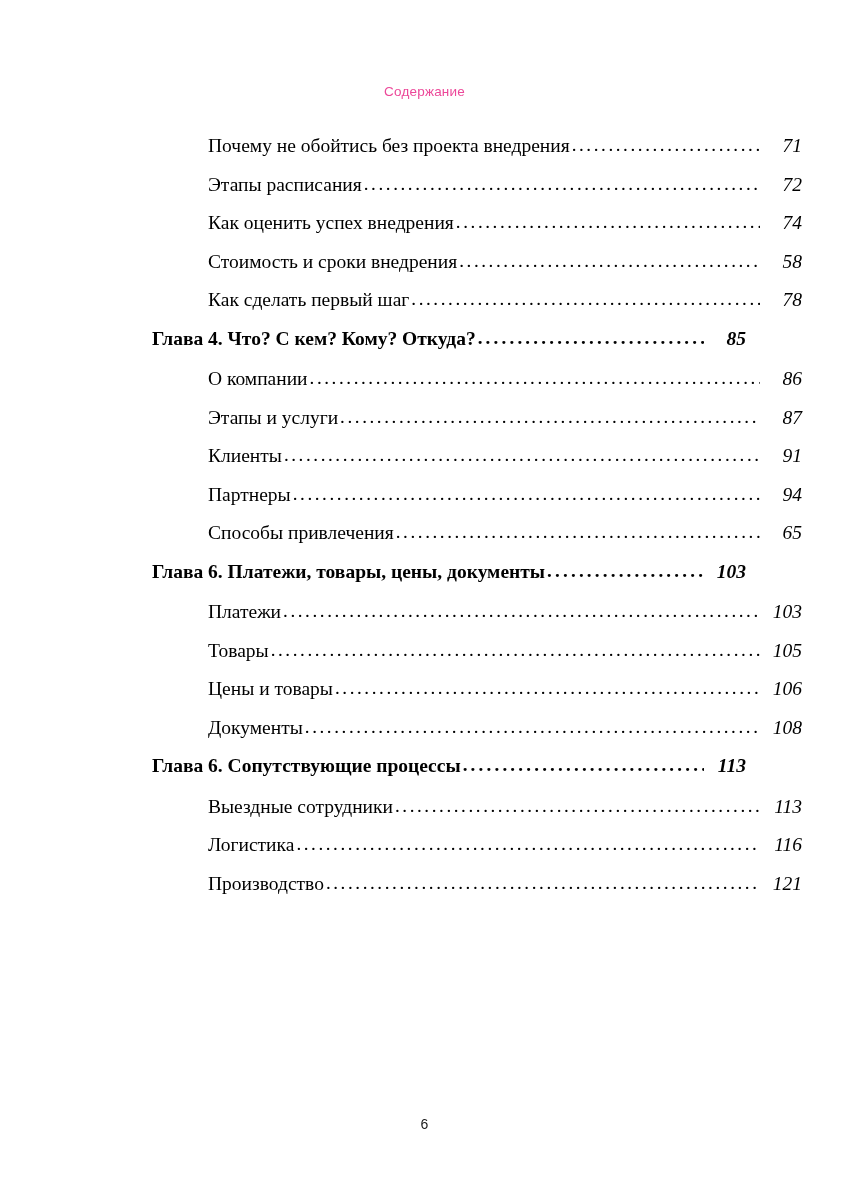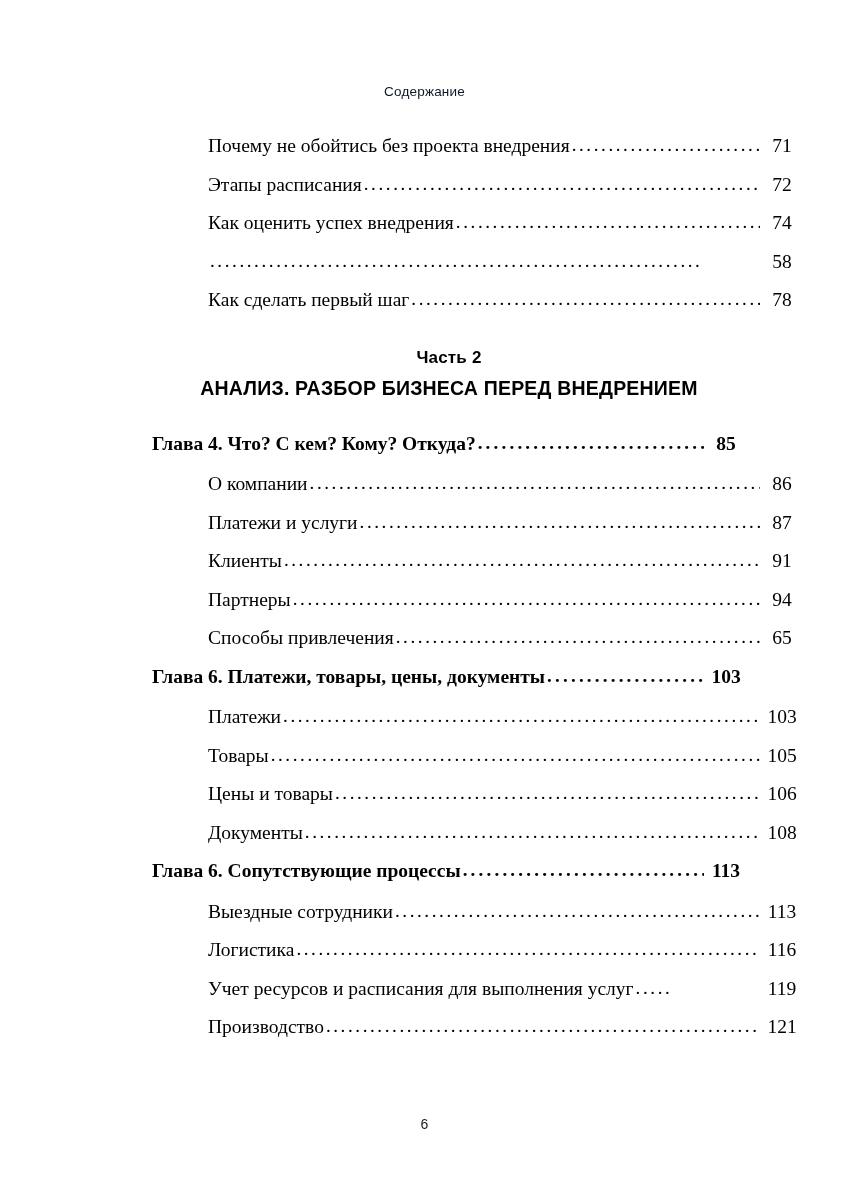--- a/index.html
+++ b/index.html
@@ -20,21 +20,21 @@
 
   .running-head {
     position: absolute;
     top: 84px;
     left: 0;
     width: 849px;
     text-align: center;
     font-family: "Liberation Sans", sans-serif;
     font-size: 13.5px;
     letter-spacing: 0.2px;
-    color: #0f172a;
+    color: #ec4899;
   }
 
   .toc {
     position: absolute;
     top: 136px;
     left: 152px;
     width: 594px;
   }
 
   
@@ -53,21 +53,22 @@
     white-space: nowrap;
     margin: 0 2px;
     letter-spacing: 2.6px;
     color: #000;
     font-size: 19px;
     position: relative;
     top: -1px;
   }
   .row .page-no {
     white-space: nowrap;
-    text-align: center;
+    text-align: right;
+    font-style: italic;
   }
 
   
   .sub {
     font-size: 19.5px;
     padding-left: 56px;
     margin-bottom: 19px;
   }
   .sub .page-no {
     min-width: 40px;
@@ -140,48 +141,45 @@
         <span class="title">Этапы расписания</span>
         <span class="leader">...................................................................</span>
         <span class="page-no">72</span>
       </div>
       <div class="row sub">
         <span class="title">Как оценить успех внедрения</span>
         <span class="leader">...................................................................</span>
         <span class="page-no">74</span>
       </div>
       <div class="row sub">
+        <span class="title">Стоимость и сроки внедрения</span>
         <span class="leader">...................................................................</span>
         <span class="page-no">58</span>
       </div>
       <div class="row sub">
         <span class="title">Как сделать первый шаг</span>
         <span class="leader">...................................................................</span>
         <span class="page-no">78</span>
       </div>
     </div>
 
-    <div class="part-block">
-      <div class="part-label">Часть 2</div>
-      <div class="part-title">АНАЛИЗ. РАЗБОР БИЗНЕСА ПЕРЕД ВНЕДРЕНИЕМ</div>
-    </div>
 
     <div class="group">
       <div class="row chapter">
         <span class="title">Глава 4. Что? С кем? Кому? Откуда?</span>
         <span class="leader">...................................................................</span>
         <span class="page-no">85</span>
       </div>
       <div class="row sub">
         <span class="title">О компании</span>
         <span class="leader">...................................................................</span>
         <span class="page-no">86</span>
       </div>
       <div class="row sub">
-        <span class="title">Платежи и услуги</span>
+        <span class="title">Этапы и услуги</span>
         <span class="leader">...................................................................</span>
         <span class="page-no">87</span>
       </div>
       <div class="row sub">
         <span class="title">Клиенты</span>
         <span class="leader">...................................................................</span>
         <span class="page-no">91</span>
       </div>
       <div class="row sub">
         <span class="title">Партнеры</span>
@@ -233,25 +231,20 @@
         <span class="title">Выездные сотрудники</span>
         <span class="leader">...................................................................</span>
         <span class="page-no">113</span>
       </div>
       <div class="row sub">
         <span class="title">Логистика</span>
         <span class="leader">...................................................................</span>
         <span class="page-no">116</span>
       </div>
       <div class="row sub">
-        <span class="title">Учет ресурсов и расписания для выполнения услуг</span>
-        <span class="leader">.....</span>
-        <span class="page-no">119</span>
-      </div>
-      <div class="row sub">
         <span class="title">Производство</span>
         <span class="leader">...................................................................</span>
         <span class="page-no">121</span>
       </div>
     </div>
 
   </div>
 
   <div class="folio">6</div>
 </div>

